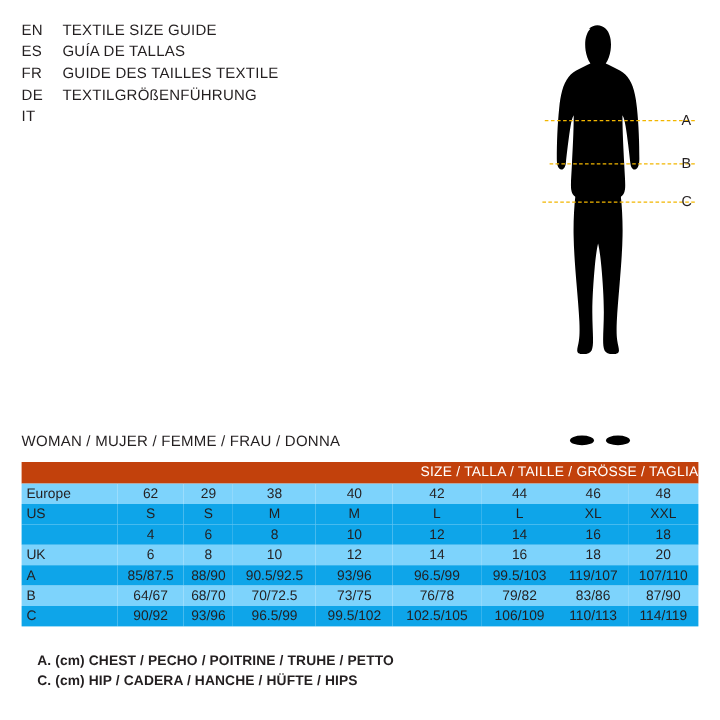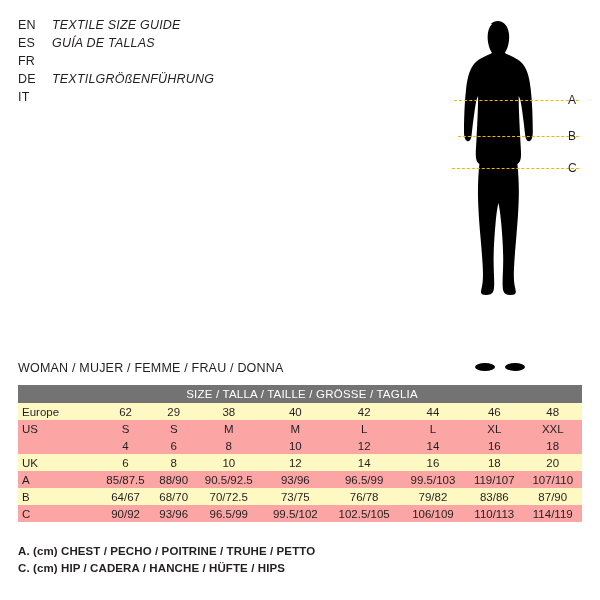--- a/index.html
+++ b/index.html
@@ -34,21 +34,20 @@
     line-height: 18px;
   }
   .lang-code {
     width: 34px;
     font-size: 12.5px;
     letter-spacing: 0.2px;
   }
   .lang-text {
     font-size: 12.5px;
     letter-spacing: 0.2px;
-    font-style: italic;
   }
 
   
   .figure-wrap {
     position: absolute;
     top: 8px;
     left: 430px;
     width: 160px;
     height: 365px;
   }
@@ -95,62 +94,64 @@
     font-weight: normal;
     vertical-align: middle;
     white-space: nowrap;
   }
   .size-table .rowhead {
     text-align: left;
     padding-left: 4px;
     width: 76px;
   }
   .row-head-band td {
-    background: #737373;
+    background: #c2410c;
     color: #ffffff;
     font-size: 11.5px;
-    text-align: center;
+    text-align: right;
     padding-left: 4px;
     height: 18px;
     letter-spacing: 0.2px;
   }
-  .row-light td { background: #fef9c3; }
-  .row-white td { background: #fca5a5; }
+  .row-light td { background: #7dd3fc; }
+  .row-white td { background: #0ea5e9; }
 
   
   .legend {
     position: absolute;
     top: 543px;
     left: 18px;
     width: 560px;
   }
   .legend-row {
     font-size: 11.5px;
     font-weight: bold;
     height: 17px;
     line-height: 17px;
     letter-spacing: 0.1px;
+    margin-left: 13px;
   }
 </style>
 </head>
 <body>
 
 <div id="page">
 
   <div class="lang-block">
     <div class="lang-row">
       <div class="lang-code">EN</div>
       <div class="lang-text">TEXTILE SIZE GUIDE</div>
     </div>
     <div class="lang-row">
       <div class="lang-code">ES</div>
       <div class="lang-text">GUÍA DE TALLAS</div>
     </div>
     <div class="lang-row">
       <div class="lang-code">FR</div>
+      <div class="lang-text">GUIDE DES TAILLES TEXTILE</div>
     </div>
     <div class="lang-row">
       <div class="lang-code">DE</div>
       <div class="lang-text">TEXTILGRÖßENFÜHRUNG</div>
     </div>
     <div class="lang-row">
       <div class="lang-code">IT</div>
     </div>
   </div>
 

